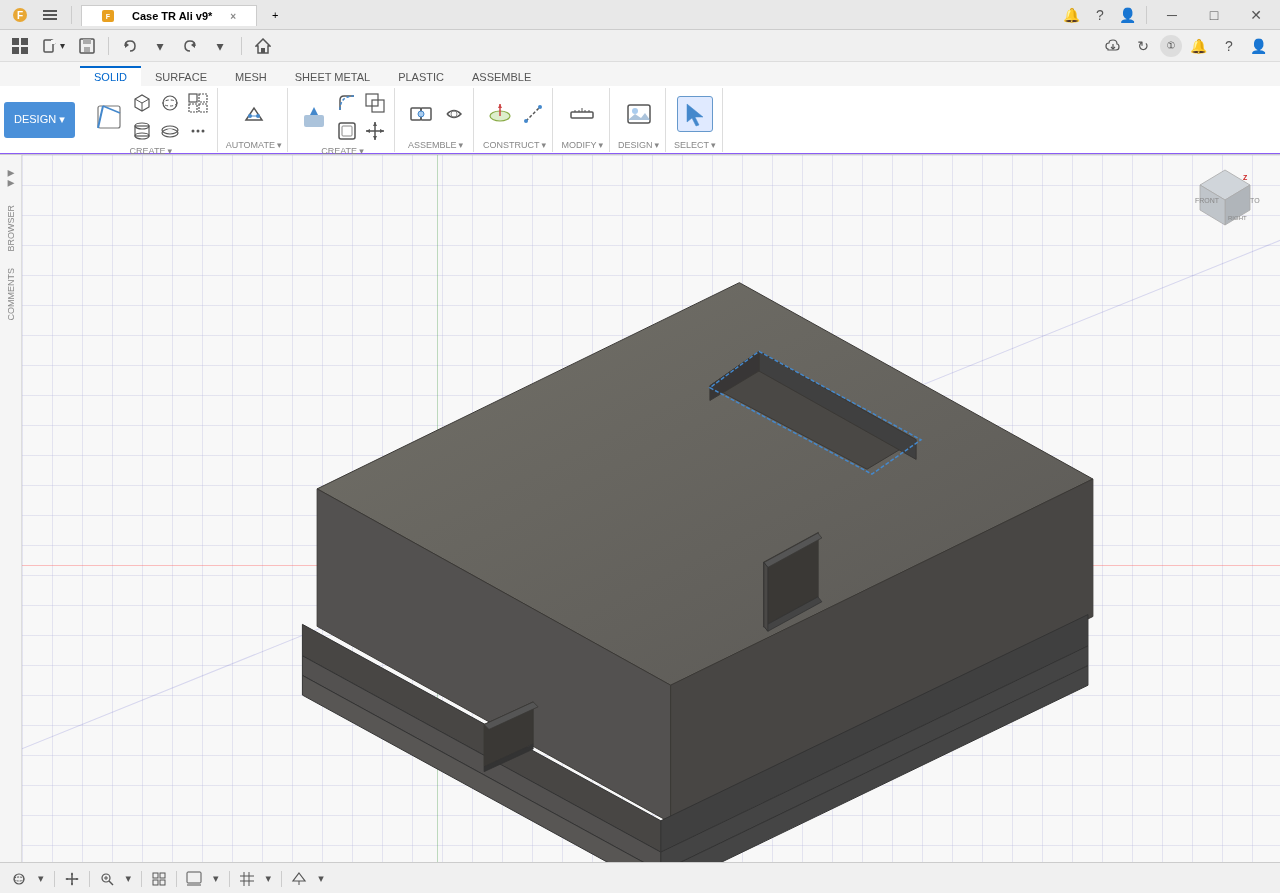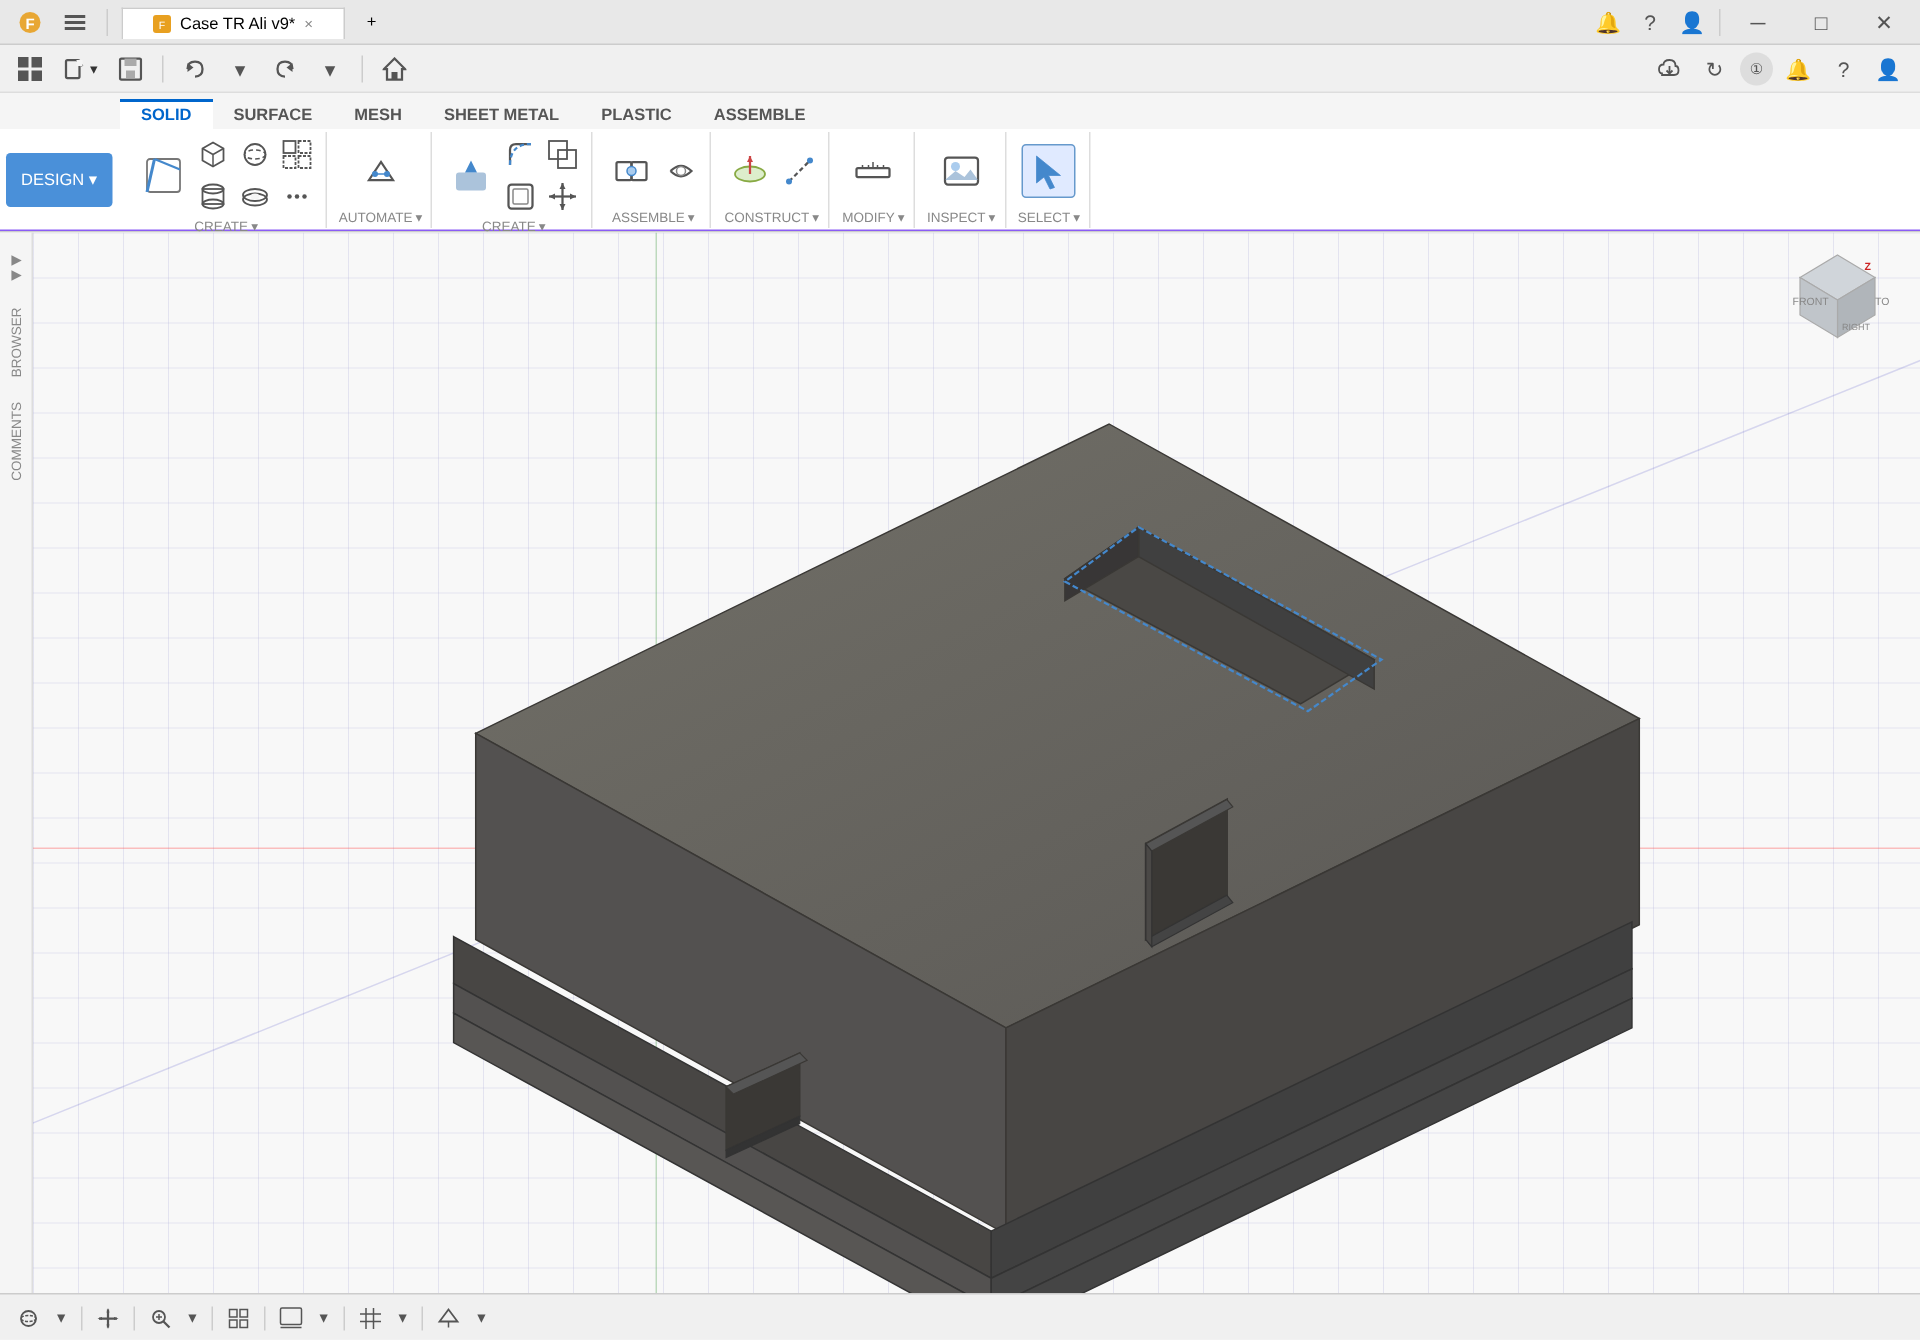--- a/index.html
+++ b/index.html
@@ -7,39 +7,39 @@
 
     
     #titlebar {
       width: 100%; height: 30px; background: #e8e8e8; border-bottom: 1px solid #ccc;
       display: flex; align-items: center; justify-content: space-between;
     }
     #titlebar-left { display: flex; align-items: center; gap: 6px; padding-left: 8px; }
     #titlebar-center { position: absolute; left: 50%; transform: translateX(-50%); display: flex; align-items: center; gap: 6px; font-size: 12px; color: #333; }
     #titlebar-right { display: flex; align-items: center; gap: 2px; padding-right: 4px; }
     .titlebar-btn { width: 40px; height: 30px; display: flex; align-items: center; justify-content: center; cursor: pointer; font-size: 14px; color: #555; }
-    .tab-title { background: #fff; border: 1px solid #ccc; border-bottom: none; padding: 4px 20px; font-size: 11px; display: flex; align-items: center; gap: 6px; position: relative; top: 1px; }
+    .tab-title { background: #fff; border: 1px solid #ccc; border-bottom: none; padding: 4px 20px; font-size: 11px; display: flex; align-items: center; gap: 18px; position: relative; top: 1px; font-weight: bold; }
     .tab-close { font-size: 10px; color: #888; cursor: pointer; }
 
     
     #toolbar-area { background: #f5f5f5; border-bottom: 1px solid #ccc; }
 
     
     #top-toolbar { height: 32px; display: flex; align-items: center; padding: 0 8px; gap: 6px; border-bottom: 1px solid #ddd; }
     .toolbar-icon-btn { width: 24px; height: 24px; display: flex; align-items: center; justify-content: center; cursor: pointer; border-radius: 2px; color: #555; font-size: 14px; }
     .toolbar-sep { width: 1px; height: 18px; background: #ccc; margin: 0 3px; }
     .toolbar-group-btn { display: flex; align-items: center; gap: 2px; height: 24px; padding: 0 4px; cursor: pointer; border-radius: 2px; font-size: 11px; color: #333; }
     .add-tab-btn { width: 24px; height: 24px; display: flex; align-items: center; justify-content: center; cursor: pointer; }
     .toolbar-right-icons { margin-left: auto; display: flex; align-items: center; gap: 4px; }
     .tr-icon { width: 26px; height: 26px; display: flex; align-items: center; justify-content: center; cursor: pointer; border-radius: 2px; color: #555; font-size: 14px; }
 
     
     #ribbon { display: flex; flex-direction: column; }
     #ribbon-tabs { display: flex; align-items: flex-end; padding-left: 80px; gap: 0; height: 24px; }
-    .ribbon-tab { padding: 3px 14px; font-size: 11px; cursor: pointer; color: #555; border-top: 2px solid transparent; font-weight: bold; }
+    .ribbon-tab { padding: 3px 14px; font-size: 11px; cursor: pointer; color: #555; border-top: 2px solid transparent; }
     .ribbon-tab.active { color: #0066cc; border-top: 2px solid #0066cc; background: #fff; }
 
     #ribbon-content { background: #fff; border-bottom: 1px solid #8b5cf6; display: flex; align-items: center; padding: 2px 4px; gap: 2px; height: 68px; }
     .design-btn { background: #4a90d9; color: #fff; padding: 4px 10px; border-radius: 3px; cursor: pointer; font-size: 11px; display: flex; align-items: center; gap: 4px; height: 36px; margin-right: 8px; white-space: nowrap; }
     .ribbon-group { display: flex; flex-direction: column; align-items: center; border-right: 1px solid #ddd; padding: 2px 6px; height: 64px; }
     .ribbon-group-icons { display: flex; align-items: center; gap: 2px; flex: 1; }
     .ribbon-group-label { font-size: 9px; color: #888; margin-top: 2px; display: flex; align-items: center; gap: 2px; cursor: pointer; }
     .rg-icon { width: 36px; height: 36px; display: flex; flex-direction: column; align-items: center; justify-content: center; cursor: pointer; border-radius: 3px; color: #555; font-size: 18px; gap: 2px; }
     .rg-icon.active { background: #e0eaff; border: 1px solid #6699cc; }
     .rg-icon-sm { width: 26px; height: 26px; display: flex; align-items: center; justify-content: center; cursor: pointer; border-radius: 2px; color: #555; font-size: 14px; }
@@ -397,21 +397,21 @@
         <div class="ribbon-group-icons">
           <div class="rg-icon">
             <svg width="28" height="28" viewBox="0 0 28 28">
               <rect x="3" y="5" width="22" height="18" rx="2" fill="none" stroke="#555" stroke-width="1.5"></rect>
               <circle cx="10" cy="11" r="3" fill="#aaccee"></circle>
               <polygon points="3,20 10,14 16,18 20,13 25,20" fill="#88aacc" opacity="0.7"></polygon>
             </svg>
           </div>
         </div>
         <div class="ribbon-group-label">
-          <span>INSPECT</span>
+          <span>DESIGN</span>
           <span>▾</span>
         </div>
       </div>
 
       <div class="ribbon-group">
         <div class="ribbon-group-icons">
           <div class="rg-icon active">
             <svg width="28" height="28" viewBox="0 0 28 28">
               <polygon points="6,4 6,22 11,18 15,26 18,25 14,17 22,17" fill="#4488cc" stroke="#4488cc" stroke-width="0.5"></polygon>
             </svg>

